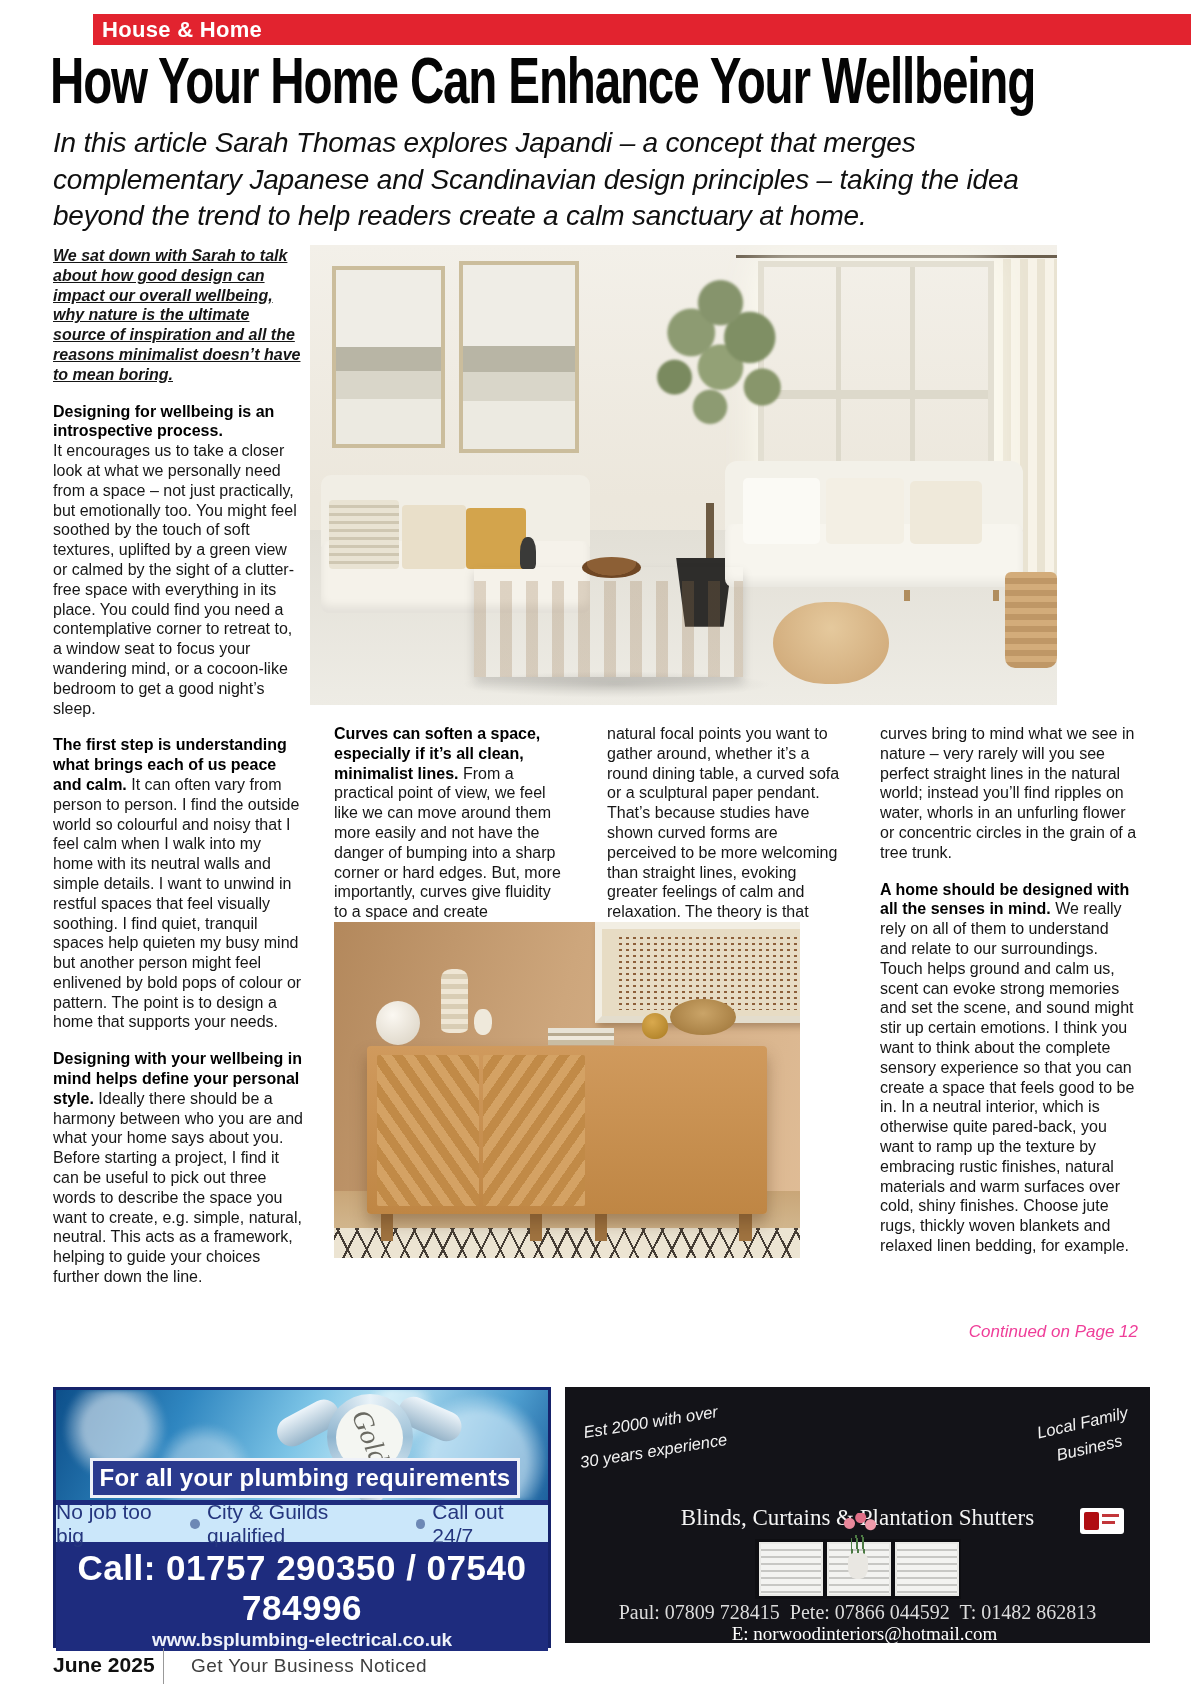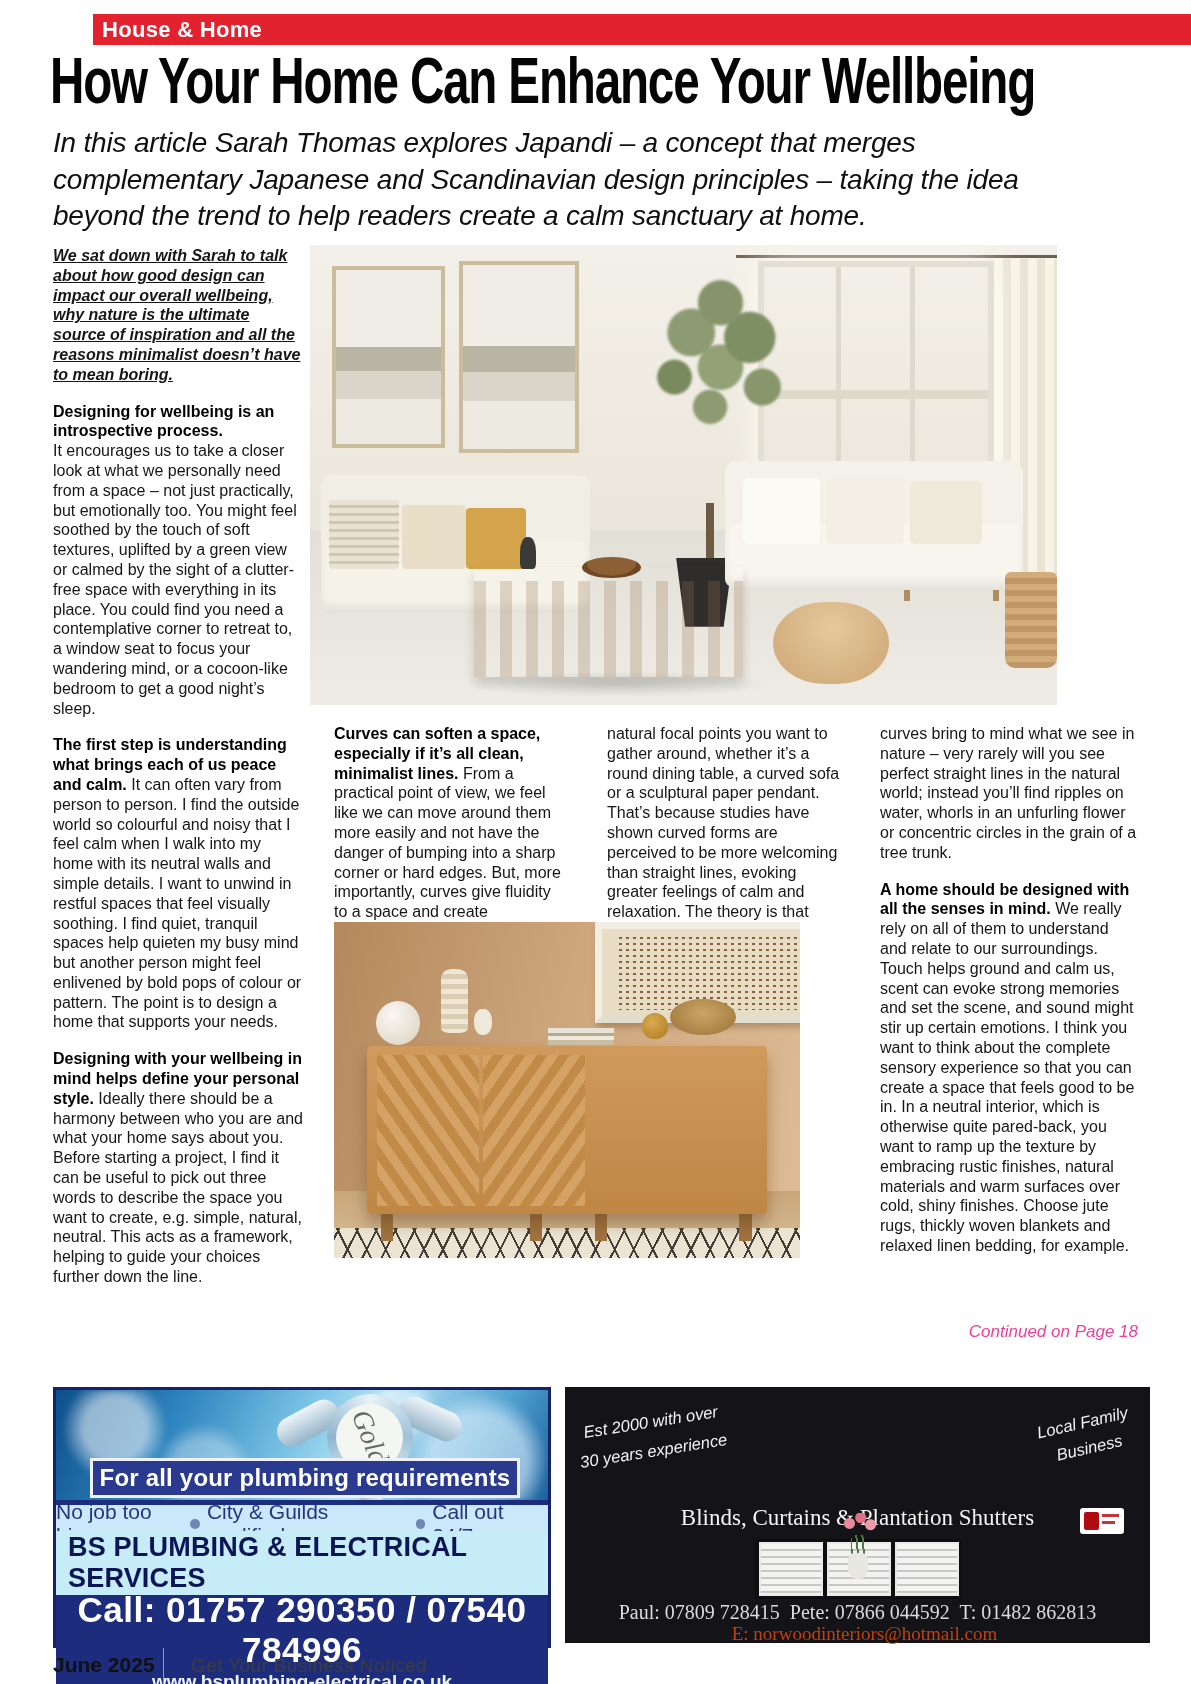--- a/index.html
+++ b/index.html
@@ -184,21 +184,21 @@
       background:radial-gradient(circle at 22% 40%,#e8889b 0 5px,rgba(0,0,0,0) 6px),
                  radial-gradient(circle at 55% 18%,#e06f87 0 5px,rgba(0,0,0,0) 6px),
                  radial-gradient(circle at 84% 45%,#ef9aaa 0 5px,rgba(0,0,0,0) 6px);}
   .sh-stems{position:absolute;left:46.5%;top:-4px;width:16px;height:20px;
       background:repeating-linear-gradient(85deg,#4c7a43 0 2px,rgba(0,0,0,0) 2px 6px);}
   .sh-jug{position:absolute;left:45%;top:14px;width:20px;height:26px;background:#e9e7e2;
       border-radius:30% 30% 40% 40%;}
   .nw-contacts{position:absolute;left:0;right:0;top:214px;text-align:center;
       font-family:"Liberation Serif",serif;font-size:20px;color:#dcdcdc;white-space:pre-wrap;}
   .nw-email{position:absolute;left:0;right:0;top:236px;text-align:center;
-      font-family:"Liberation Serif",serif;font-size:19px;color:#c2410c;padding-left:14px;}
+      font-family:"Liberation Serif",serif;font-size:19px;color:#ffffff;padding-left:14px;}
 
   
   .footer-issue{position:absolute;left:53px;top:1653px;font-size:21px;font-weight:700;color:#111;}
   .footer-div{position:absolute;left:163px;top:1648px;width:1px;height:36px;background:#999;}
   .footer-tag{position:absolute;left:191px;top:1655px;font-size:19px;color:#3e3e3e;letter-spacing:.4px;}
 </style>
 </head>
 <body>
 
 <div id="page">
@@ -272,21 +272,21 @@
       <b>Curves can soften a space, especially if it’s all clean, minimalist lines.</b><span> From a practical point of view, we feel like we can move around them more easily and not have the danger of bumping into a sharp corner or hard edges. But, more importantly, curves give fluidity to a space and create</span>
     </p>
   </div>
   <div class="col col4">
     <p>curves bring to mind what we see in nature – very rarely will you see perfect straight lines in the natural world; instead you’ll find ripples on water, whorls in an unfurling flower or concentric circles in the grain of a tree trunk.</p>
     <p>
       <b>A home should be designed with all the senses in mind.</b><span> We really rely on all of them to understand and relate to our surroundings. Touch helps ground and calm us, scent can evoke strong memories and set the scene, and sound might stir up certain emotions. I think you want to think about the complete sensory experience so that you can create a space that feels good to be in. In a neutral interior, which is otherwise quite pared-back, you want to ramp up the texture by embracing rustic finishes, natural materials and warm surfaces over cold, shiny finishes. Choose jute rugs, thickly woven blankets and relaxed linen bedding, for example.</span>
     </p>
   </div>
 
-  <div class="continued">Continued on Page 18</div>
+  <div class="continued">Continued on Page 12</div>
 
   <div class="photo photo2">
     <div class="p2-art">
         <i></i>
       </div>
     <div class="p2-floor"></div>
     <div class="p2-rug"></div>
     <div class="p2-leg p2-l1"></div>
       <div class="p2-leg p2-l2"></div>
     <div class="p2-leg p2-l3"></div>
@@ -321,23 +321,20 @@
       </div>
       <div class="ad1-banner">For all your plumbing requirements</div>
     </div>
     <div class="ad1-features">
       <span>No job too big</span>
       <span class="fdot"></span>
       <span>City &amp; Guilds qualified</span>
       <span class="fdot"></span>
       <span>Call out 24/7</span>
     </div>
-    <div class="ad1-name">
-      <span>BS PLUMBING &amp; ELECTRICAL SERVICES</span>
-    </div>
     <div class="ad1-bottom">
       <div class="ad1-phone">Call: 01757 290350 / 07540 784996</div>
       <div class="ad1-web">www.bsplumbing-electrical.co.uk</div>
     </div>
   </div>
 
   <div class="ad2">
     <div class="nw-est">
       <span>Est 2000 with over</span>
       <span class="l2">30 years experience</span>

